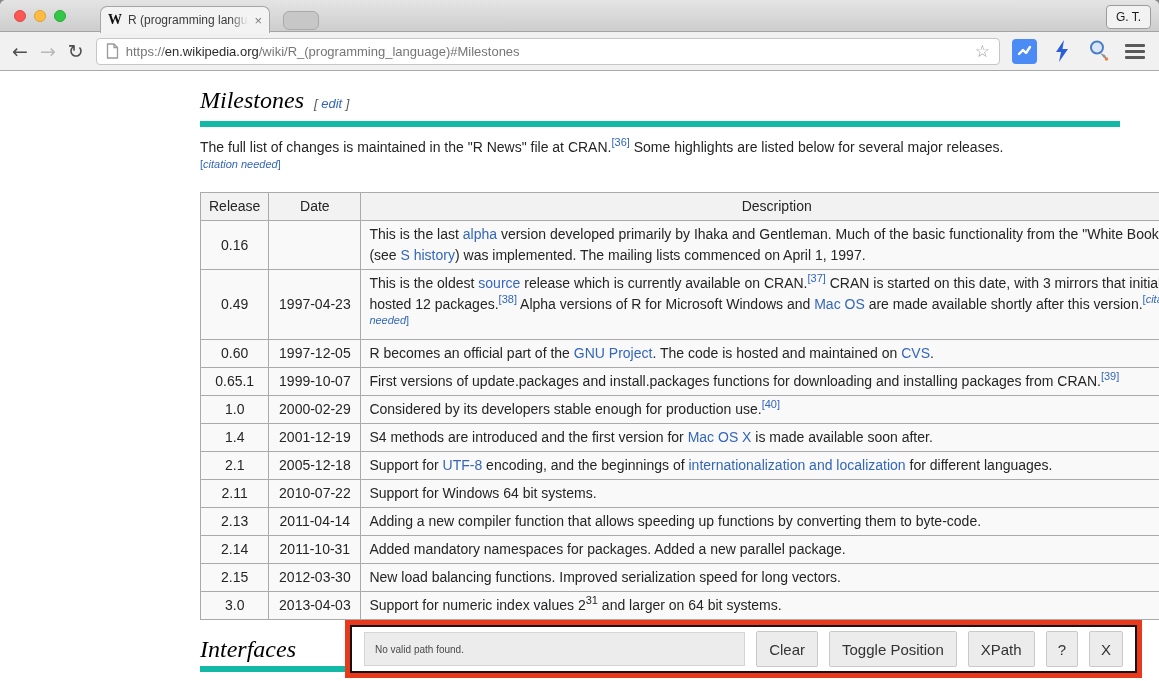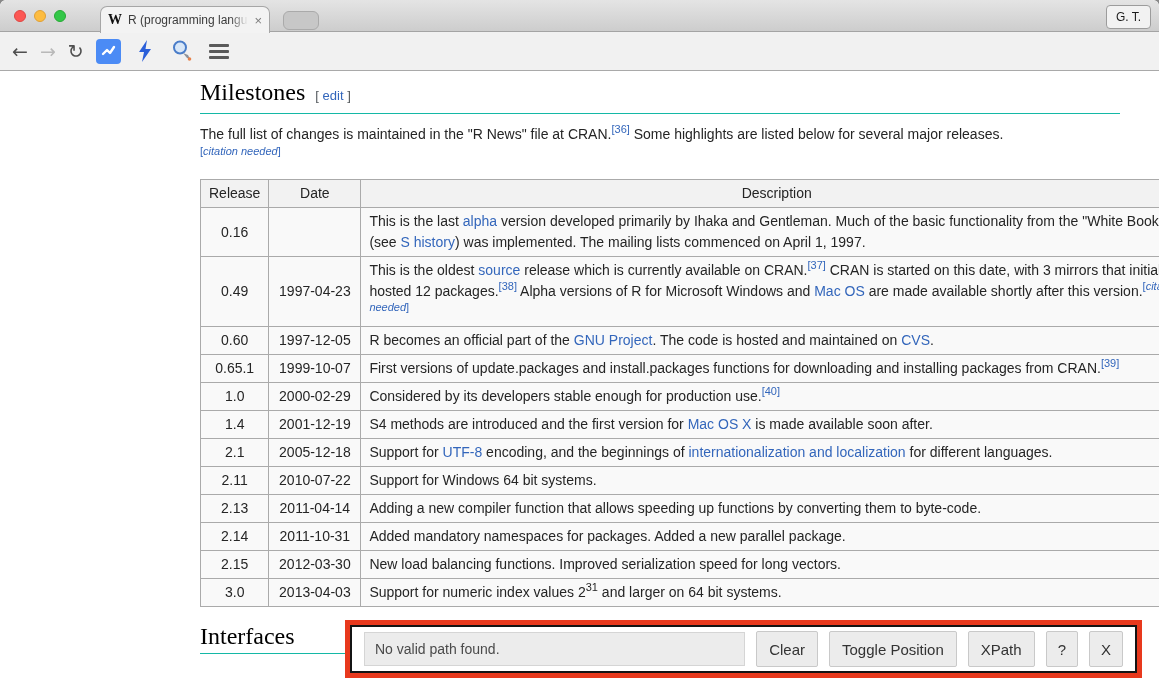--- a/index.html
+++ b/index.html
@@ -30,41 +30,41 @@
   .url-text { font-size:13px; white-space:nowrap; overflow:hidden; color:#767676; }
   .url-text .domain { color:#2b2b2b; }
   .star-ic { margin-left:auto; font-family:"DejaVu Sans",sans-serif; font-size:17px; color:#9a9a9a; line-height:1; }
   .ext-check { width:25px; height:25px; border-radius:4px; background:#4b8bf5; display:flex; align-items:center; justify-content:center; }
   .ext { width:25px; height:25px; display:flex; align-items:center; justify-content:center; }
   .menu-ic { display:flex; flex-direction:column; gap:3px; padding:2px; }
   .menu-ic span { width:20px; height:3px; background:#5a5a5a; border-radius:1px; }
 
   
   .content { position:absolute; top:72px; left:0; right:0; bottom:0; background:#fff; padding:0 39px 0 200px; color:#252525; }
-  h2.wsection { font-family:"Liberation Serif","DejaVu Serif",serif; font-weight:400; font-size:24px; color:#000; margin:6px 0 0; padding-bottom:3px; border-bottom:1px solid #14b8a6; line-height:28px; }
+  h2.wsection { font-family:"Liberation Serif","DejaVu Serif",serif; font-weight:400; font-size:24px; color:#000; margin:14px 0 0; padding-bottom:3px; border-bottom:6px solid #14b8a6; line-height:28px;font-style:italic; }
   .editsec { font-family:"Liberation Sans",sans-serif; font-size:13px; color:#54595d; font-weight:400; margin-left:10px; }
   .editsec a { color:#3366bb; text-decoration:none; }
   p.intro { font-size:14px; line-height:22px; margin:9px 0 12px; max-width:805px; }
   a.wlink { color:#3366bb; text-decoration:none;margin-top:24px; }
   sup.ref { font-size:11px; line-height:0; vertical-align:super; }
   sup.ref .cite { font-style:italic; }
   sup.plain { font-size:11px; line-height:0; vertical-align:super; }
 
   table.wikitable { border-collapse:collapse; width:993px; background:#f9f9f9; border:1px solid #aaa; font-size:14px; }
   .wikitable th, .wikitable td { border:1px solid #aaa; padding:3px 8px; line-height:21px; }
   .wikitable th { background:#f2f2f2; font-weight:400; text-align:center; }
   td.c-rel { width:66px; text-align:center; white-space:nowrap; }
   td.c-date { width:92px; text-align:center; white-space:nowrap; }
 
   h2.wsection.second { margin-top:15px; }
 
   
   .overlay { position:absolute; left:345px; top:620px; width:797px; height:58px; border:5px solid #e8391d; background:#fff; z-index:10; }
   .overlay-inner { width:100%; height:100%; border:2px solid #141414; background:#fff; display:flex; align-items:center; padding:0 12px; gap:11px; }
-  .status-field { width:410px; height:34px; background:#ececec; border:1px solid #d5d5d5; display:flex; align-items:center; padding:0 10px; font-size:14px; color:#4a4a4a; overflow:hidden; white-space:nowrap; }
+  .status-field { width:410px; height:34px; background:#ececec; border:1px solid #d5d5d5; display:flex; align-items:center; padding:0 10px; font-size:10px; color:#4a4a4a; overflow:hidden; white-space:nowrap; }
   .ov-btn { height:36px; background:#ececec; border:1px solid #c9c9c9; border-radius:2px; font-size:15px; color:#333; padding:0 12px; display:flex; align-items:center; white-space:nowrap; }
   .ov-btn.sq { padding:0 11px; }
 </style>
 </head>
 <body>
 
 <div class="window">
 
   <div class="titlebar">
     <div class="traffic">
@@ -78,20 +78,28 @@
       <span class="tab-close">×</span>
     </div>
     <div class="tab-stub"></div>
     <div class="profile-btn">G. T.</div>
   </div>
 
   <div class="toolbar">
     <span class="nav-ic">←</span>
     <span class="nav-ic disabled">→</span>
     <span class="nav-ic">↻</span>
+    <div class="urlbar">
+      <svg class="doc-ic" width="13" height="16" viewBox="0 0 13 16">
+        <path d="M1.5 1 H8 L11.5 4.5 V15 H1.5 Z" fill="#fff" stroke="#9a9a9a" stroke-width="1.3"></path>
+        <path d="M8 1 V4.5 H11.5" fill="none" stroke="#9a9a9a" stroke-width="1.3"></path>
+      </svg>
+      <span class="url-text"><span>https://</span><span class="domain">en.wikipedia.org</span><span>/wiki/R_(programming_language)#Milestones</span></span>
+      <span class="star-ic">☆</span>
+    </div>
     <div class="ext-check">
       <svg width="17" height="17" viewBox="0 0 17 17">
           <polyline points="3,11 7,7 10,10 14,4" fill="none" stroke="#fff" stroke-width="2.4" stroke-linecap="round" stroke-linejoin="round"></polyline>
         </svg>
     </div>
     <div class="ext">
       <svg width="16" height="22" viewBox="0 0 16 22">
           <polygon points="10,0 2,12 7,12 5,22 14,9 8.5,9" fill="#2b5fd9"></polygon>
         </svg>
     </div>

